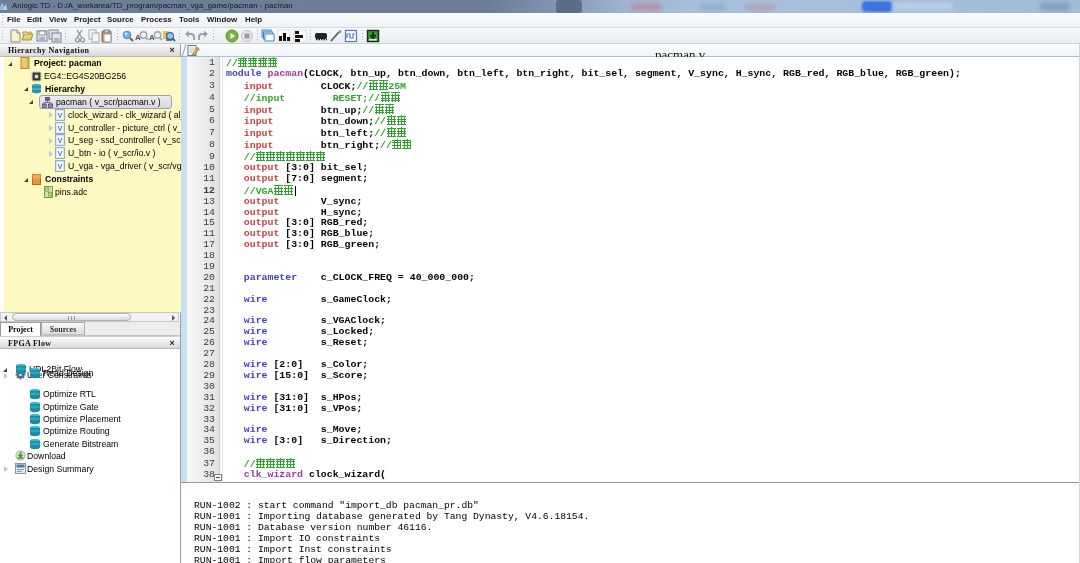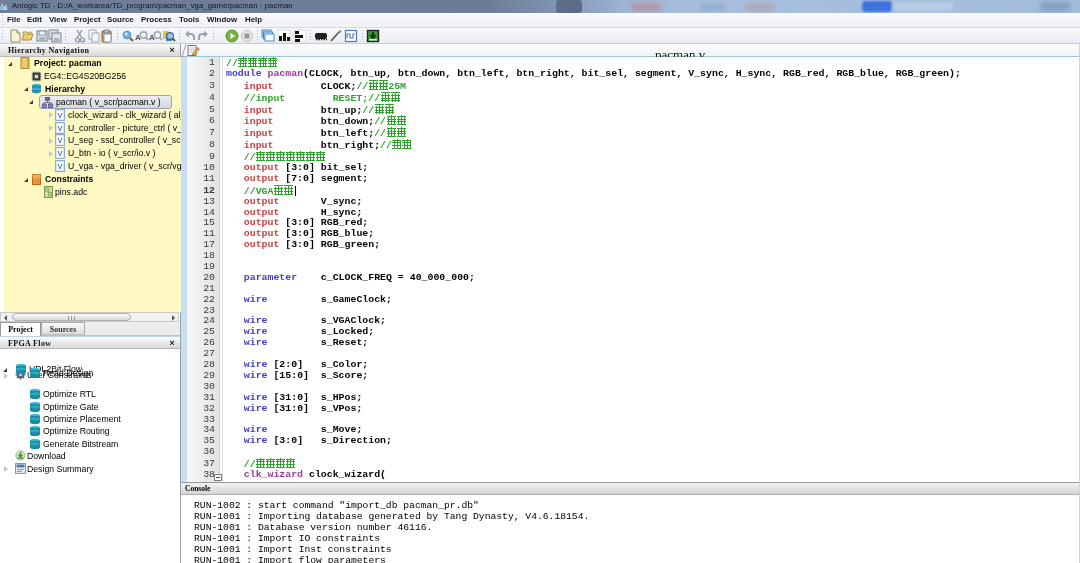--- a/index.html
+++ b/index.html
@@ -472,21 +472,20 @@
         <div class="ll">38</div>
       </div>
       <div id="gutline"></div>
       <div id="code"><div class="lc"><span class="cm">//<span class="cj"></span><span class="cj"></span><span class="cj"></span><span class="cj"></span></span></div><div class="ll"><span class="kb">module</span> <span class="nm">pacman</span>(CLOCK, btn_up, btn_down, btn_left, btn_right, bit_sel, segment, V_sync, H_sync, RGB_red, RGB_blue, RGB_green);</div><div class="lc">   <span class="kr">input</span>        CLOCK;<span class="cm">//<span class="cj"></span><span class="cj"></span>25M</span></div><div class="lc">   <span class="cm">//input        RESET;//<span class="cj"></span><span class="cj"></span></span></div><div class="lc">   <span class="kr">input</span>        btn_up;<span class="cm">//<span class="cj"></span><span class="cj"></span></span></div><div class="lc">   <span class="kr">input</span>        btn_down;<span class="cm">//<span class="cj"></span><span class="cj"></span></span></div><div class="lc">   <span class="kr">input</span>        btn_left;<span class="cm">//<span class="cj"></span><span class="cj"></span></span></div><div class="lc">   <span class="kr">input</span>        btn_right;<span class="cm">//<span class="cj"></span><span class="cj"></span></span></div><div class="lc">   <span class="cm">//<span class="cj"></span><span class="cj"></span><span class="cj"></span><span class="cj"></span><span class="cj"></span><span class="cj"></span><span class="cj"></span></span></div><div class="ll">   <span class="kr">output</span> [3:0] bit_sel;</div><div class="ll">   <span class="kr">output</span> [7:0] segment;</div><div class="lc">   <span class="cm">//VGA<span class="cj"></span><span class="cj"></span></span></div><div class="ll">   <span class="kr">output</span>       V_sync;</div><div class="ll">   <span class="kr">output</span>       H_sync;</div><div class="ll">   <span class="kr">output</span> [3:0] RGB_red;</div><div class="ll">   <span class="kr">output</span> [3:0] RGB_blue;</div><div class="ll">   <span class="kr">output</span> [3:0] RGB_green;</div><div class="ll"></div><div class="ll"></div><div class="ll">   <span class="kb">parameter</span>    c_CLOCK_FREQ = 40_000_000;</div><div class="ll"></div><div class="ll">   <span class="kb">wire</span>         s_GameClock;</div><div class="ll"></div><div class="ll">   <span class="kb">wire</span>         s_VGAClock;</div><div class="ll">   <span class="kb">wire</span>         s_Locked;</div><div class="ll">   <span class="kb">wire</span>         s_Reset;</div><div class="ll"></div><div class="ll">   <span class="kb">wire</span> [2:0]   s_Color;</div><div class="ll">   <span class="kb">wire</span> [15:0]  s_Score;</div><div class="ll"></div><div class="ll">   <span class="kb">wire</span> [31:0]  s_HPos;</div><div class="ll">   <span class="kb">wire</span> [31:0]  s_VPos;</div><div class="ll"></div><div class="ll">   <span class="kb">wire</span>         s_Move;</div><div class="ll">   <span class="kb">wire</span> [3:0]   s_Direction;</div><div class="ll"></div><div class="lc">   <span class="cm">//<span class="cj"></span><span class="cj"></span><span class="cj"></span><span class="cj"></span></span></div><div class="ll">   <span class="nm">clk_wizard</span> clock_wizard(</div></div>
       <div id="caret" style="left:113.6px;top:129px;"></div>
       <div id="fold38" style="top:416.5px;">
         <i></i>
       </div>
     </div>
 <div id="console" class="abs">
-      <div id="conhead">Console</div>
       <div class="conline" style="top:17.4px">RUN-1002 : start command "import_db pacman_pr.db"</div>
       <div class="conline" style="top:28.2px">RUN-1001 : Importing database generated by Tang Dynasty, V4.6.18154.</div>
       <div class="conline" style="top:39.1px">RUN-1001 : Database version number 46116.</div>
       <div class="conline" style="top:49.9px">RUN-1001 : Import IO constraints</div>
       <div class="conline" style="top:60.8px">RUN-1001 : Import Inst constraints</div>
       <div class="conline" style="top:71.7px">RUN-1001 : Import flow parameters</div>
     </div>
 <div class="abs" style="left:1079px;top:44px;width:1px;height:519px;background:#d4d4d4;"></div>
 </div>
 

